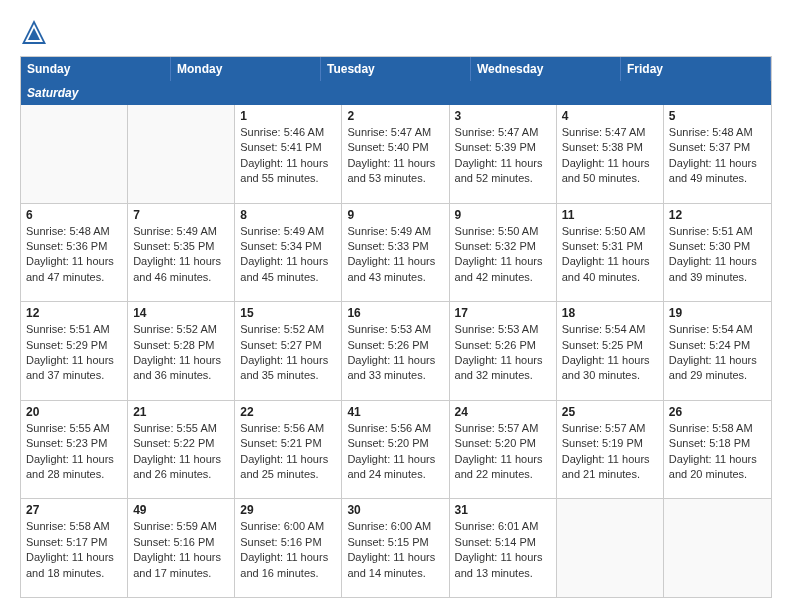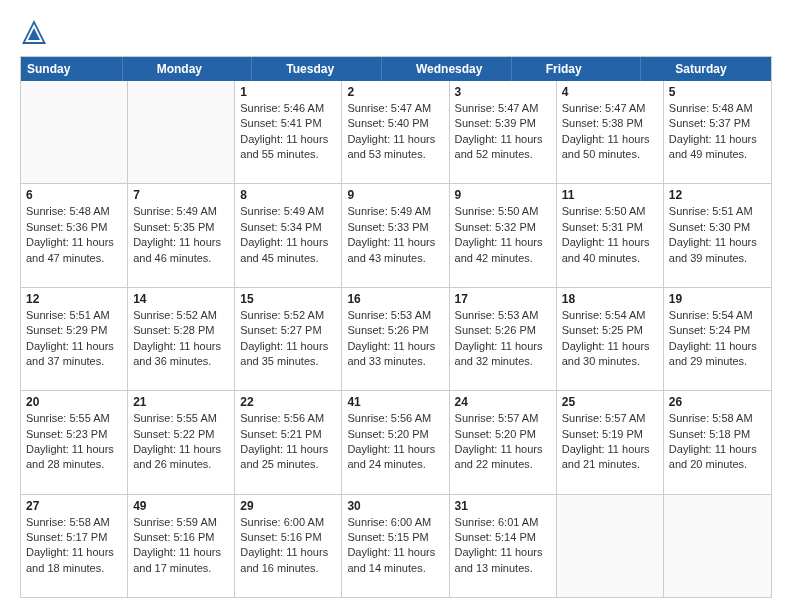--- a/index.html
+++ b/index.html
@@ -53,32 +53,31 @@
       color: #444;
     }
     .calendar {
       flex: 1;
       display: flex;
       flex-direction: column;
       border: 1px solid #ccc;
     }
     .cal-header {
       display: grid;
-      grid-template-columns: repeat(6, 1fr);
+      grid-template-columns: repeat(5, 1fr);
       background: #2563a8;
-      gap: 28px;
     }
     .cal-header-cell {
       color: #fff;
       font-size: 12px;
       font-weight: bold;
       padding: 5px 6px;
       border-right: 1px solid #4a7bbf;
     }
-    .cal-header-cell:last-child { border-right: none; }
+    .cal-header-cell:last-child { border-right: none; font-style: italic; }
     .cal-body {
       flex: 1;
       display: flex;
       flex-direction: column;
     }
     .cal-row {
       display: grid;
       grid-template-columns: repeat(7, 1fr);
       flex: 1;
       border-top: 1px solid #ccc;

